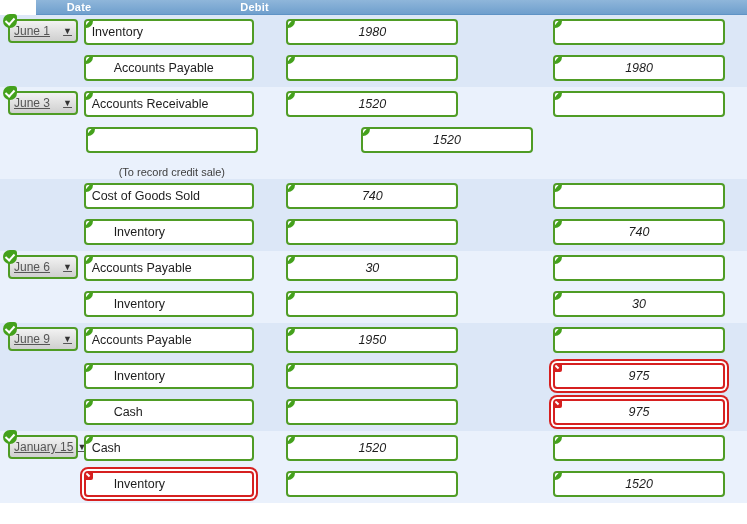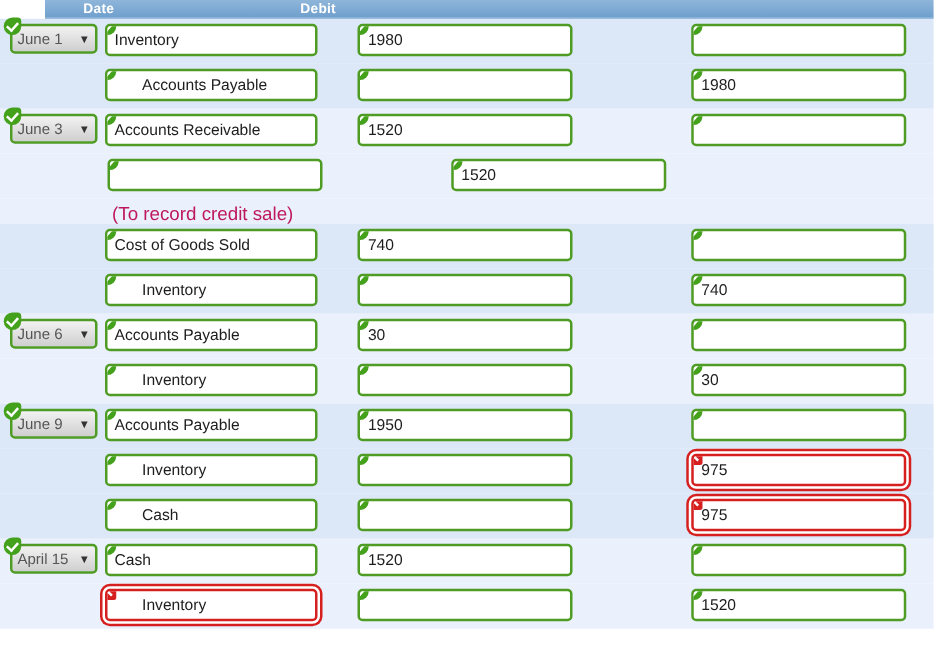--- a/index.html
+++ b/index.html
@@ -77,21 +77,21 @@
     white-space: nowrap;
     overflow: hidden;
   }
   .field.ok { border-color: #4f9c25; }
   .field.err {
     border-color: #d62020;
     border-width: 2px;
     box-shadow: 0 0 0 2px #ffffff, 0 0 0 4px #d62020;
     border-radius: 4px;
   }
-  .field.num { text-align: left; }
+  .field.num { text-align: center; font-style: italic; }
   .field.indent { padding-left: 28px; }
 
   .w-acct   { width: 170px; }
   .w-debit  { width: 172px; }
   .w-credit { width: 172px; }
 
   
   .badge {
     position: absolute;
     left: -7px;
@@ -140,35 +140,37 @@
     border: 2px solid #4f9c25;
     border-radius: 4px;
     background: linear-gradient(#f2f2f2, #cfcfcf);
     color: #555;
     font-size: 12px;
     line-height: 20px;
     padding: 0 4px;
     display: flex;
     align-items: center;
     justify-content: space-between;
+    text-decoration: underline;
   }
   .dateselect .dlabel { white-space: nowrap; }
   .dateselect .caret {
     font-size: 9px;
     color: #333;
     margin-left: 4px;
   }
 
   
   .notetext {
-    font-size: 15px;
-    color: #be185d;
+    font-size: 11px;
+    color: #404040;
     line-height: 18px;
     padding-left: 6px;
     white-space: nowrap;
+    margin-left: 29px;
   }
 </style>
 </head>
 <body>
 
 <div class="journal">
 
   <div class="jhead">
     <div class="hcell h-date">Date</div>
     <div class="hcell h-debit">Debit</div>
@@ -333,21 +335,21 @@
           <div class="field ok num w-debit"><span class="badge tick"></span><span></span></div>
         </div>
         <div class="c-credit">
           <div class="field err num w-credit"><span class="badge cross"></span><span>975</span></div>
         </div>
       </div>
       <div class="jrow band-b">
         <div class="c-date">
           <div class="dateselect">
             <span class="badge tick"></span>
-            <span class="dlabel">April 15</span>
+            <span class="dlabel">January 15</span>
             <span class="caret">▼</span>
           </div>
         </div>
         <div class="c-acct">
           <div class="field ok w-acct"><span class="badge tick"></span><span>Cash</span></div>
         </div>
         <div class="c-debit">
           <div class="field ok num w-debit"><span class="badge tick"></span><span>1520</span></div>
         </div>
         <div class="c-credit">

